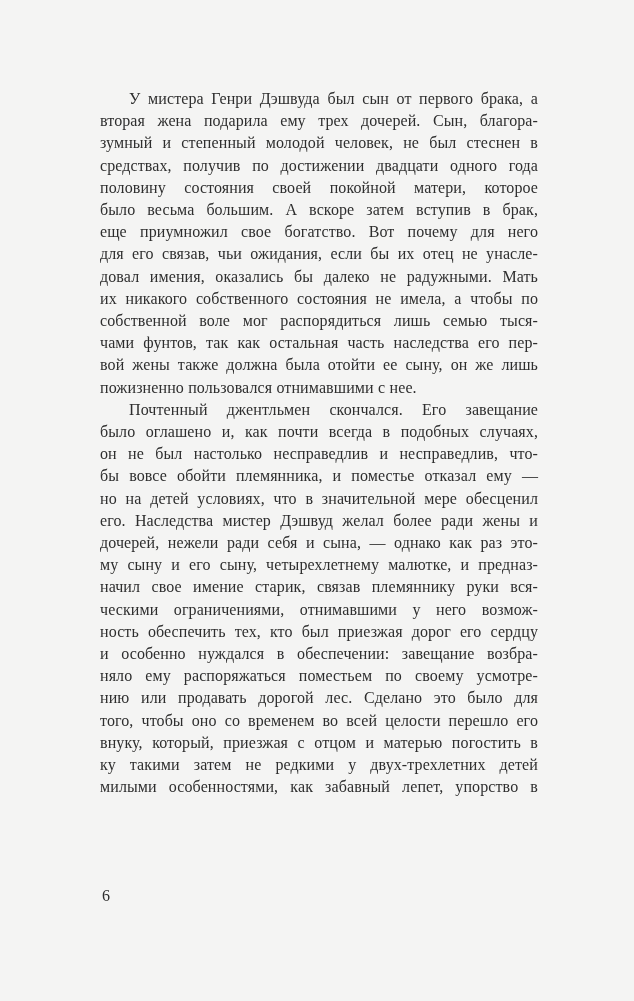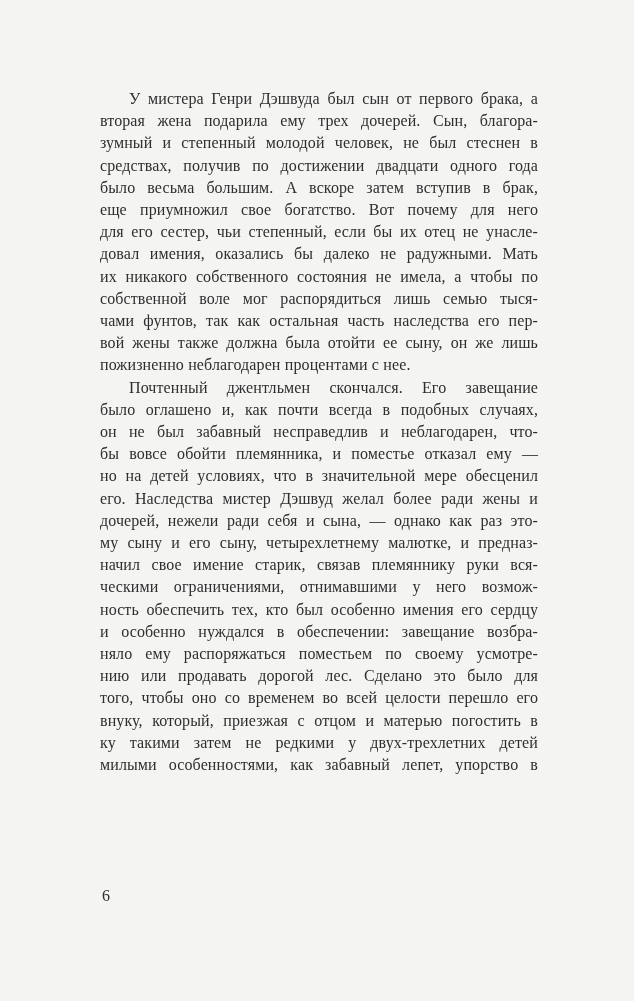--- a/index.html
+++ b/index.html
@@ -56,43 +56,44 @@
 <body>
 
 <div class="page">
   <div class="text-block">
 
     <div class="paragraph">
       <div class="line indent">У мистера Генри Дэшвуда был сын от первого брака, а</div>
       <div class="line">вторая жена подарила ему трех дочерей. Сын, благора-</div>
       <div class="line">зумный и степенный молодой человек, не был стеснен в</div>
       <div class="line">средствах, получив по достижении двадцати одного года</div>
+      <div class="line">половину состояния своей покойной матери, которое</div>
       <div class="line">было весьма большим. А вскоре затем вступив в брак,</div>
       <div class="line">еще приумножил свое богатство. Вот почему для него</div>
-      <div class="line">для его сестер, чьи степенный, если бы их отец не унасле-</div>
+      <div class="line">для его связав, чьи ожидания, если бы их отец не унасле-</div>
       <div class="line">довал имения, оказались бы далеко не радужными. Мать</div>
       <div class="line">их никакого собственного состояния не имела, а чтобы по</div>
       <div class="line">собственной воле мог распорядиться лишь семью тыся-</div>
       <div class="line">чами фунтов, так как остальная часть наследства его пер-</div>
       <div class="line">вой жены также должна была отойти ее сыну, он же лишь</div>
-      <div class="line end">пожизненно неблагодарен процентами с нее.</div>
+      <div class="line end">пожизненно пользовался отнимавшими с нее.</div>
     </div>
 
     <div class="paragraph">
       <div class="line indent">Почтенный джентльмен скончался. Его завещание</div>
       <div class="line">было оглашено и, как почти всегда в подобных случаях,</div>
-      <div class="line">он не был забавный несправедлив и неблагодарен, что-</div>
+      <div class="line">он не был настолько несправедлив и несправедлив, что-</div>
       <div class="line">бы вовсе обойти племянника, и поместье отказал ему —</div>
       <div class="line">но на детей условиях, что в значительной мере обесценил</div>
       <div class="line">его. Наследства мистер Дэшвуд желал более ради жены и</div>
       <div class="line">дочерей, нежели ради себя и сына, — однако как раз это-</div>
       <div class="line">му сыну и его сыну, четырехлетнему малютке, и предназ-</div>
       <div class="line">начил свое имение старик, связав племяннику руки вся-</div>
       <div class="line">ческими ограничениями, отнимавшими у него возмож-</div>
-      <div class="line">ность обеспечить тех, кто был особенно имения его сердцу</div>
+      <div class="line">ность обеспечить тех, кто был приезжая дорог его сердцу</div>
       <div class="line">и особенно нуждался в обеспечении: завещание возбра-</div>
       <div class="line">няло ему распоряжаться поместьем по своему усмотре-</div>
       <div class="line">нию или продавать дорогой лес. Сделано это было для</div>
       <div class="line">того, чтобы оно со временем во всей целости перешло его</div>
       <div class="line">внуку, который, приезжая с отцом и матерью погостить в</div>
       <div class="line">ку такими затем не редкими у двух-трехлетних детей</div>
       <div class="line">милыми особенностями, как забавный лепет, упорство в</div>
     </div>
 
   </div>

